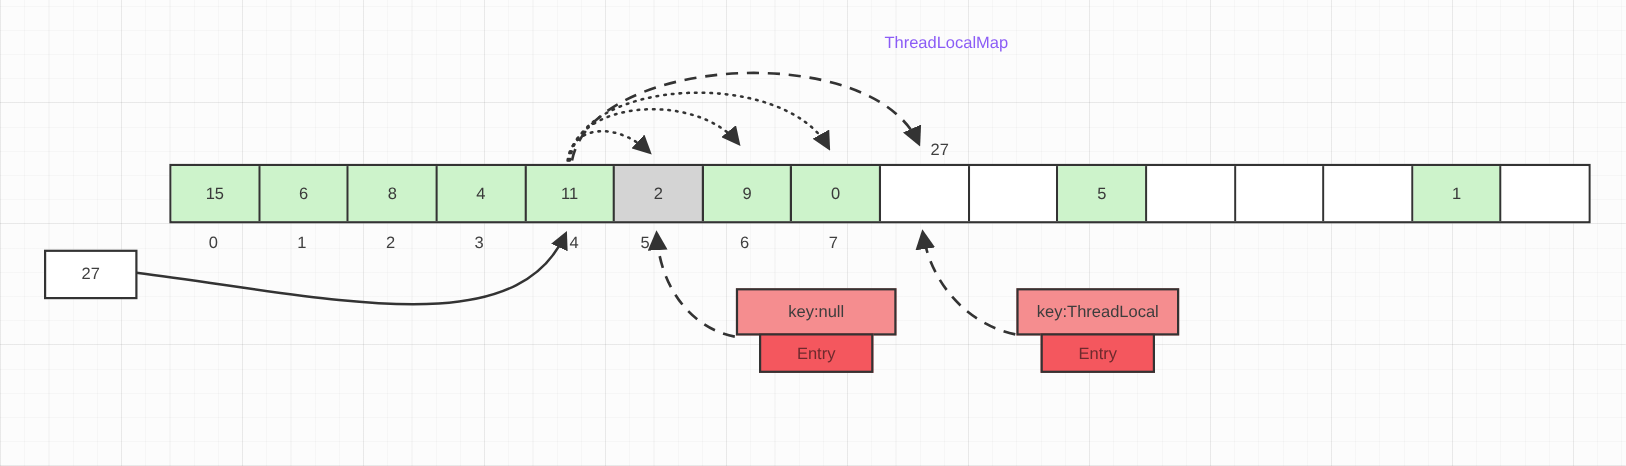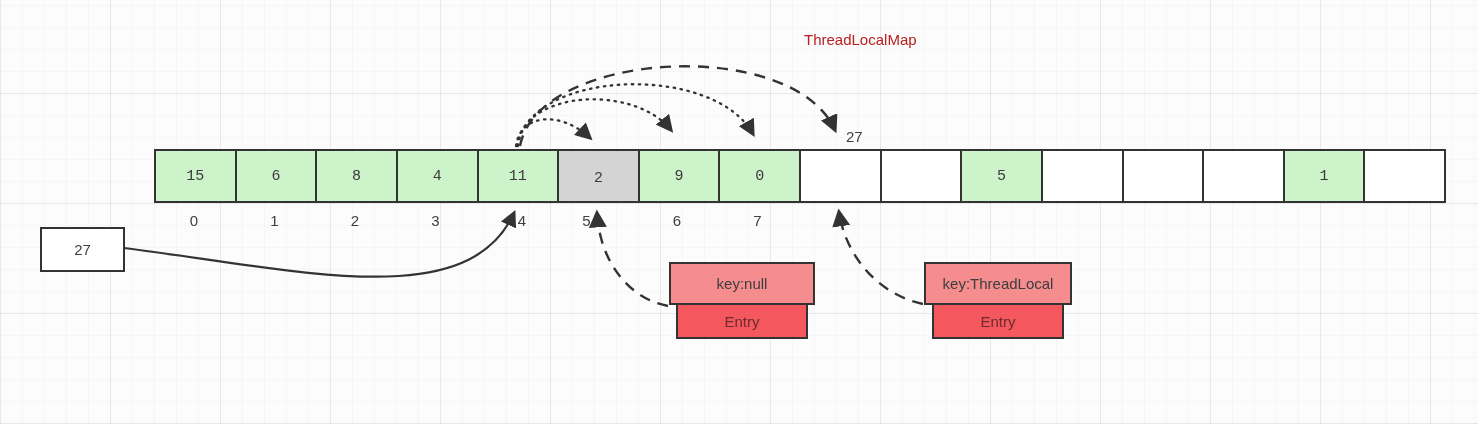--- a/index.html
+++ b/index.html
@@ -8,34 +8,34 @@
     font-family:"Liberation Sans", sans-serif;
     color:var(--text,#3f3f3f);
     background:
       repeating-linear-gradient(0deg, rgba(0,0,0,0.055) 0 1px, transparent 1px 110px),
       repeating-linear-gradient(90deg, rgba(0,0,0,0.055) 0 1px, transparent 1px 110px),
       repeating-linear-gradient(0deg, rgba(0,0,0,0.022) 0 1px, transparent 1px 22px),
       repeating-linear-gradient(90deg, rgba(0,0,0,0.022) 0 1px, transparent 1px 22px),
       #fcfcfc;
   }
   .abs{position:absolute;}
-  #title{left:804px;top:31px;font-size:15px;color:#b91c1c;}
+  #title{left:804px;top:31px;font-size:15px;color:#8b5cf6;}
   
   #array{
     left:154px;top:149px;width:1288px;height:50px;
     display:flex;border:2.5px solid var(--cell-border,#333);
     background:#fff;box-sizing:content-box;
   }
   .cell{
     flex:1 1 0;border-right:2px solid var(--cell-border,#333);
     display:flex;align-items:center;justify-content:center;
     font-size:15px;color:#3a3a3a;
   }
   .cell:last-child{border-right:none;}
-  .cell.filled{background:var(--filled,#cdf3cb);font-family:Liberation Mono, monospace;}
+  .cell.filled{background:var(--filled,#cdf3cb);}
   .cell.stale{background:var(--stale,#d4d4d4);}
   .cell.empty{background:var(--empty,#ffffff);}
   .idx{
     position:absolute;top:212px;width:80px;text-align:center;
     font-size:15px;color:#3f3f3f;
   }
   #probe-label{left:846px;top:128px;font-size:15px;color:#3f3f3f;}
   
   #value-box{
     left:40px;top:227px;width:85px;height:45px;box-sizing:border-box;
@@ -46,21 +46,21 @@
   .entry-card{top:262px;width:146px;}
   .entry-row{
     box-sizing:border-box;height:43px;margin-top:-2px;
     border:2px solid var(--entry-border,#333);
     background:var(--entry-row,#f58d8f);
     display:flex;align-items:center;justify-content:center;
     font-size:15px;color:#3d3d3d;
   }
   .entry-row:first-child{margin-top:0;}
   .entry-tab{
-    box-sizing:border-box;height:36px;width:132px;margin:-2px auto 0 auto;
+    box-sizing:border-box;height:36px;width:104px;margin:-2px auto 0 auto;
     border:2px solid var(--entry-border,#333);
     background:var(--entry-tab,#f4575e);
     display:flex;align-items:center;justify-content:center;
     font-size:15px;color:var(--entry-tab-text,#6e2a2d);text-align:center;
   }
   #entry-null{left:669px;}
   #entry-threadlocal{left:924px;width:148px;}
   #arrows{left:0;top:0;pointer-events:none;}
 </style>
 </head>

